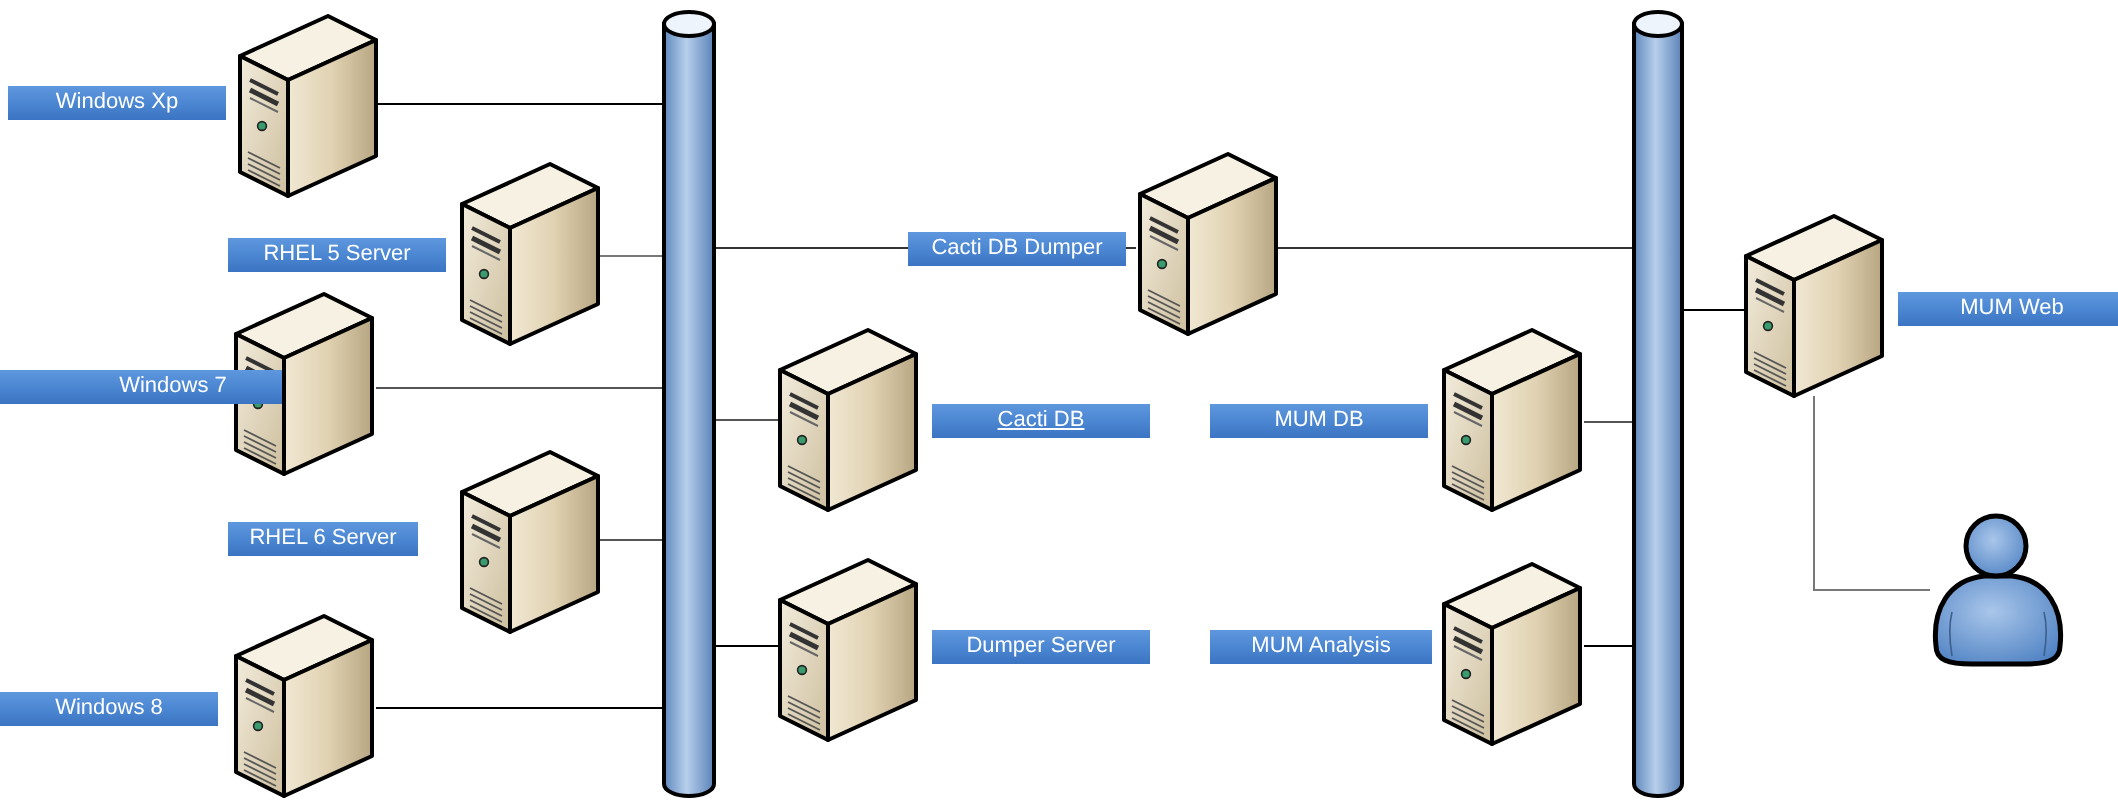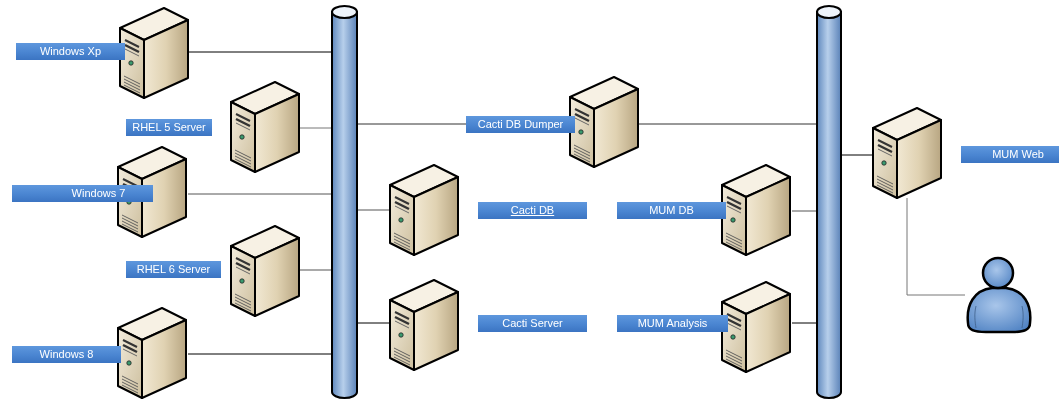--- a/index.html
+++ b/index.html
@@ -2,21 +2,20 @@
 <html><head>
 <meta charset="utf-8">
 <style>
   html, body { margin: 0; padding: 0; background: #ffffff; }
   body { width: 1059px; height: 405px; position: relative; overflow: hidden; font-family: "Liberation Sans", sans-serif; }
   #canvas { position: absolute; left: 0; top: 0; }
   .lbl {
     position: absolute; height: 17px; line-height: 17px;
     color: #ffffff; font-size: 11px; text-align: center; white-space: nowrap;
     background: linear-gradient(to bottom, #5e97dd 0%, #4a85d1 55%, #3b74c2 100%);
-    margin-left: 12px;
   }
 </style>
 </head>
 <body>
 
 <svg id="canvas" width="1059" height="405" xmlns="http://www.w3.org/2000/svg">
   <defs>
     <linearGradient id="pipeGrad" x1="0" x2="1" y1="0" y2="0">
       <stop offset="0" stop-color="#5f88bd"></stop>
       <stop offset="0.45" stop-color="#b7cfeb"></stop>
@@ -92,22 +91,22 @@
   <use href="#server" x="871" y="106"></use>
 
   <g>
     <path d="M968 323 C966 305 974 290 992 288 L1006 288 C1024 290 1032 305 1030 323 C1030 330 1024 332 1012 332 L986 332 C974 332 968 330 968 323 Z" fill="url(#userGrad)" stroke="#000" stroke-width="2.5"></path>
     <path d="M976 306 C974 314 975 322 976 328 M1022 306 C1024 314 1023 322 1022 328" stroke="#3d5f8a" stroke-width="0.8" fill="none"></path>
     <circle cx="998" cy="273" r="15" fill="url(#userGrad)" stroke="#000" stroke-width="2.5"></circle>
   </g>
 </svg>
 
 <div class="lbl" style="left:4px; top:43px; width:109px;">Windows Xp</div>
-<div class="lbl" style="left:114px; top:119px; width:86px;">RHEL 5 Server</div>
+<div class="lbl" style="left:114px; top:119px; width:109px;">RHEL 5 Server</div>
 <div class="lbl" style="left:0px; top:185px; width:109px;padding-left:32px;">Windows 7</div>
 <div class="lbl" style="left:114px; top:261px; width:95px;">RHEL 6 Server</div>
 <div class="lbl" style="left:0px; top:346px; width:109px;">Windows 8</div>
 <div class="lbl" style="left:454px; top:116px; width:109px;">Cacti DB Dumper</div>
 <div class="lbl" style="left:466px; top:202px; width:109px;text-decoration:underline;">Cacti DB</div>
-<div class="lbl" style="left:466px; top:315px; width:109px;">Cacti Server</div>
+<div class="lbl" style="left:466px; top:315px; width:109px;">Dumper Server</div>
 <div class="lbl" style="left:605px; top:202px; width:109px;">MUM DB</div>
 <div class="lbl" style="left:605px; top:315px; width:111px;">MUM Analysis</div>
 <div class="lbl" style="left:949px; top:146px; width:114px;">MUM Web</div>
 
 </body></html>

